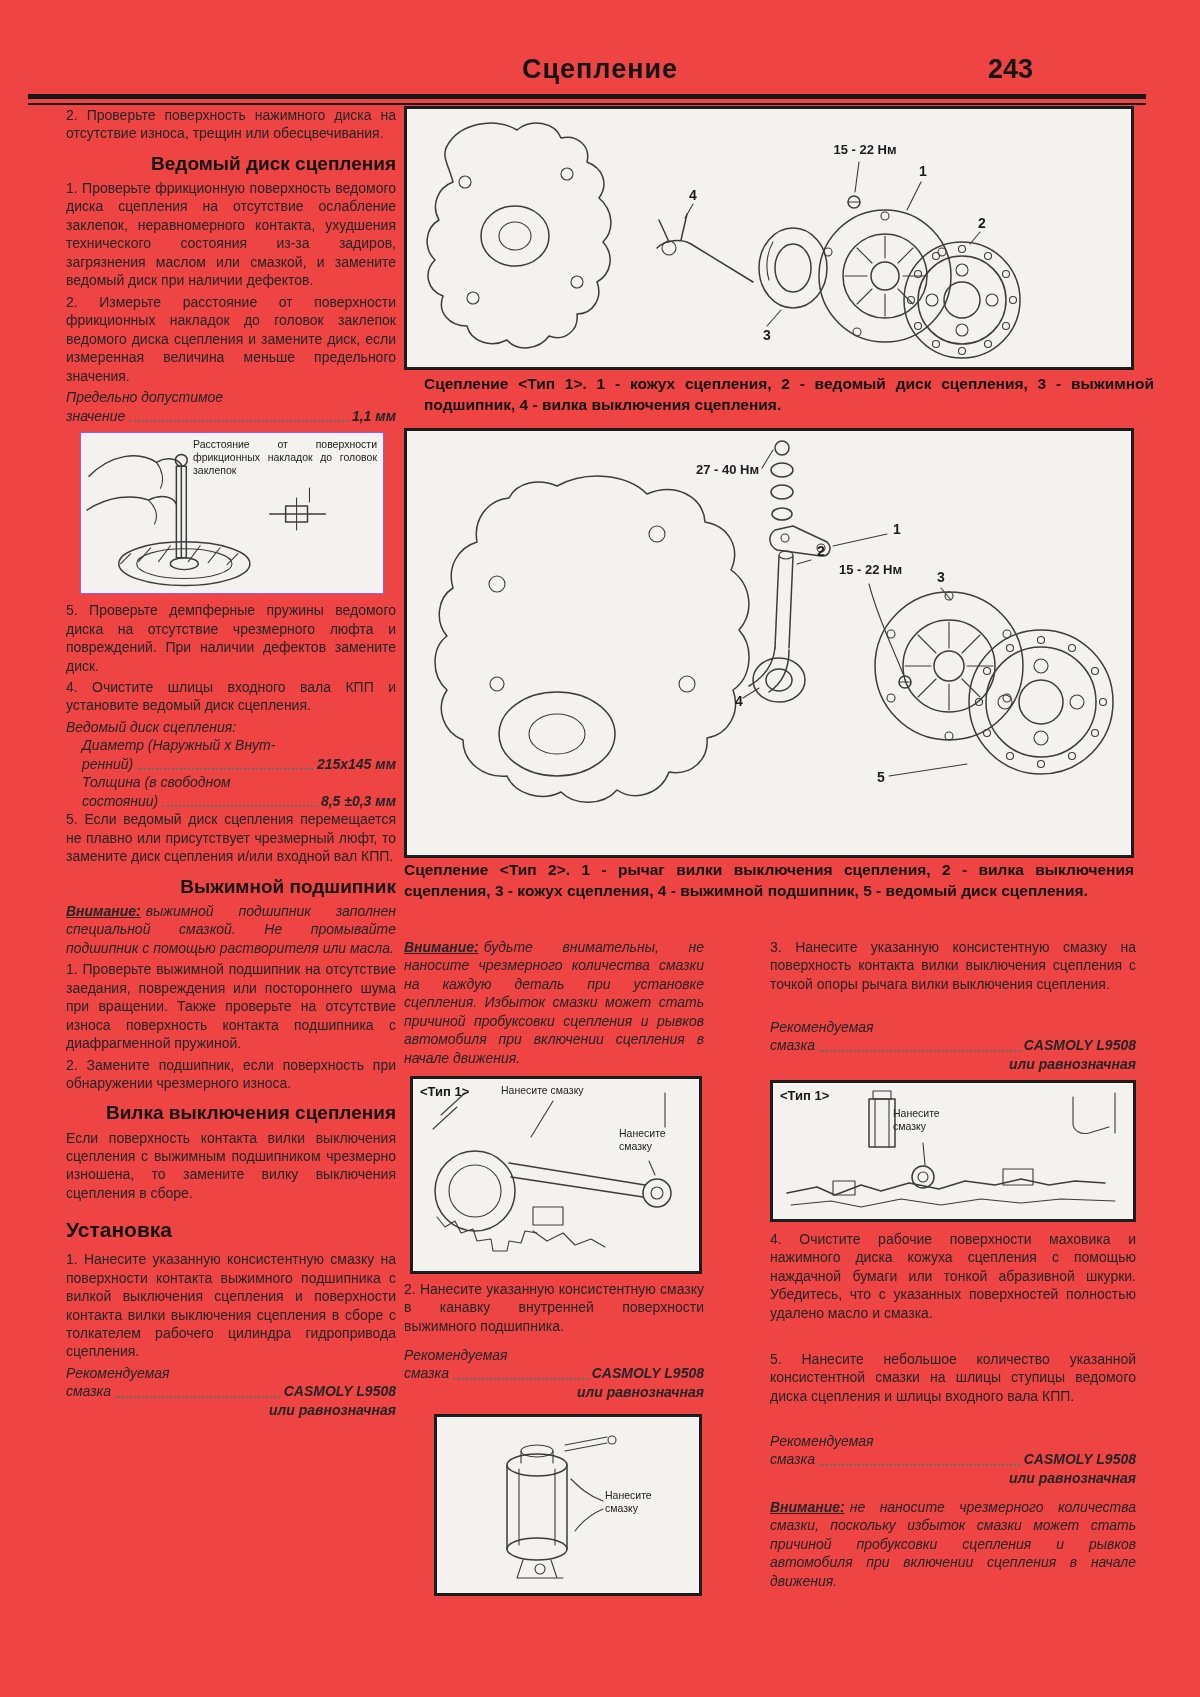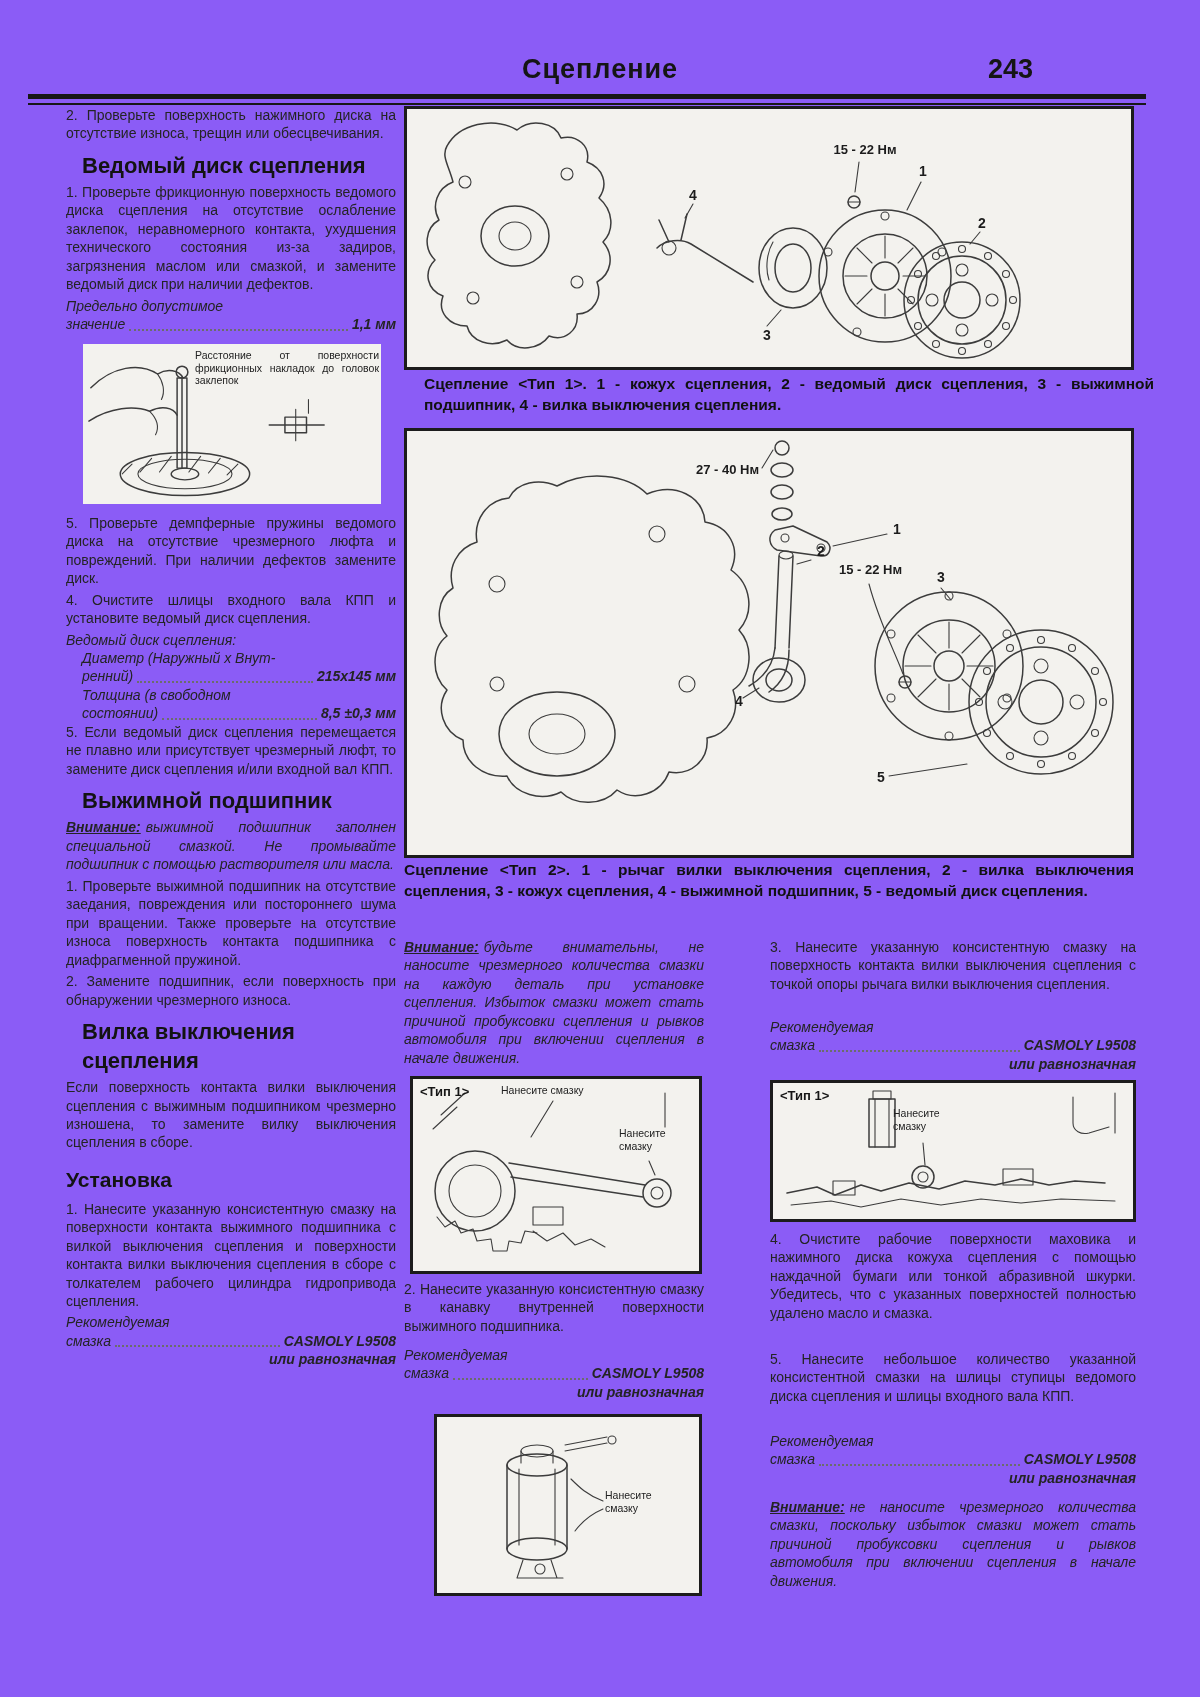--- a/index.html
+++ b/index.html
@@ -1,39 +1,39 @@
 <!DOCTYPE html>
 <html><head>
 <meta charset="utf-8">
 <style>
   html,body{margin:0;padding:0;background:#9a9a9a;}
-  #page{position:relative;width:1200px;height:1697px;margin:0 auto;background:#8b5cf6;
+  #page{position:relative;width:1200px;height:1697px;margin:0 auto;background:#ef4444;
         font-family:"Liberation Sans",sans-serif;color:#242424;overflow:hidden;}
   
   .hdr-title{position:absolute;left:0;top:54px;width:100%;text-align:center;
              font-size:27px;font-weight:bold;color:#151515;letter-spacing:1px;}
   .hdr-page{position:absolute;left:988px;top:54px;font-size:27px;font-weight:bold;color:#151515;}
   .hdr-rule{position:absolute;left:28px;top:94px;width:1118px;height:4px;
             border-top:5px solid #171717;border-bottom:2px solid #171717;}
   
   .col{position:absolute;font-size:14px;line-height:1.32;text-align:justify;}
   #left-col{left:66px;top:106px;width:330px;}
   .para{margin:0 0 3px 0;}
-  .h3{font-size:22px;font-weight:bold;margin:8px 0 3px 16px;text-align:left;color:#131313;}
+  .h3{font-size:19px;font-weight:bold;margin:8px 0 3px 0;text-align:right;color:#131313;}
   .h2{font-size:21px;font-weight:bold;margin:14px 0 6px 0;text-align:left;color:#131313;}
   .it{font-style:italic;}
   .warn-label{font-style:italic;font-weight:bold;text-decoration:underline;margin-right:5px;}
   .leader{display:flex;align-items:flex-end;font-style:italic;}
   .leader .dots{flex:1;margin:0 4px 3px 4px;border-bottom:2px dotted #6c6c6c;min-width:18px;}
   .leader .lv{white-space:nowrap;font-weight:bold;font-style:italic;}
   .equiv-line{text-align:right;font-weight:bold;font-style:italic;}
   .spec-ind{padding-left:16px;}
   
   .figbox{position:absolute;border:3px solid #1c1c1c;background:#f3f2ee;}
-  .flowfig{position:relative;border:3px solid #8b5cf6;height:160px;margin:7px 12px 7px 14px;background:#f3f2ee;}
+  .flowfig{position:relative;border:1px solid #8b5cf6;height:160px;margin:7px 12px 7px 14px;background:#f3f2ee;}
   .figcap{position:absolute;font-size:15.5px;font-weight:bold;line-height:1.34;
           text-align:justify;color:#111;}
   .figlabel{position:absolute;font-size:10.5px;line-height:1.22;color:#222;}
   .figtype{position:absolute;font-size:13px;font-weight:bold;color:#161616;text-align:right;}
   svg{display:block;width:100%;height:100%;font-family:"Liberation Sans",sans-serif;}
   .ln{fill:none;stroke:#3c3c3c;stroke-width:1.5;stroke-linecap:round;stroke-linejoin:round;}
   .ln2{fill:none;stroke:#3c3c3c;stroke-width:1.1;stroke-linecap:round;stroke-linejoin:round;}
   .svgnum{font-size:14px;font-weight:bold;fill:#1c1c1c;}
   .svgtorque{font-size:13px;font-weight:bold;fill:#1c1c1c;}
 </style>
@@ -43,20 +43,21 @@
 <div id="page">
 
   <div class="hdr-title">Сцепление</div>
   <div class="hdr-page">243</div>
   <div class="hdr-rule"></div>
 
   <div id="left-col" class="col">
     <p class="para">2. Проверьте поверхность нажимного диска на отсутствие износа, трещин или обесцвечивания.</p>
     <div class="h3">Ведомый диск сцепления</div>
     <p class="para">1. Проверьте фрикционную поверхность ведомого диска сцепления на отсутствие ослабление заклепок, неравномерного контакта, ухудшения технического состояния из-за задиров, загрязнения маслом или смазкой, и замените ведомый диск при наличии дефектов.</p>
+    <p class="para">2. Измерьте расстояние от поверхности фрикционных накладок до головок заклепок ведомого диска сцепления и замените диск, если измеренная величина меньше предельного значения.</p>
     <div class="it">Предельно допустимое</div>
     <div class="leader">
       <span>значение</span>
       <span class="dots"></span>
       <span class="lv">1,1 мм</span>
     </div>
 
     <div class="flowfig">
       <svg viewBox="0 0 304 154">
         <path class="ln" d="M8,40 C30,18 58,14 76,26 C86,20 98,22 102,30"></path>

